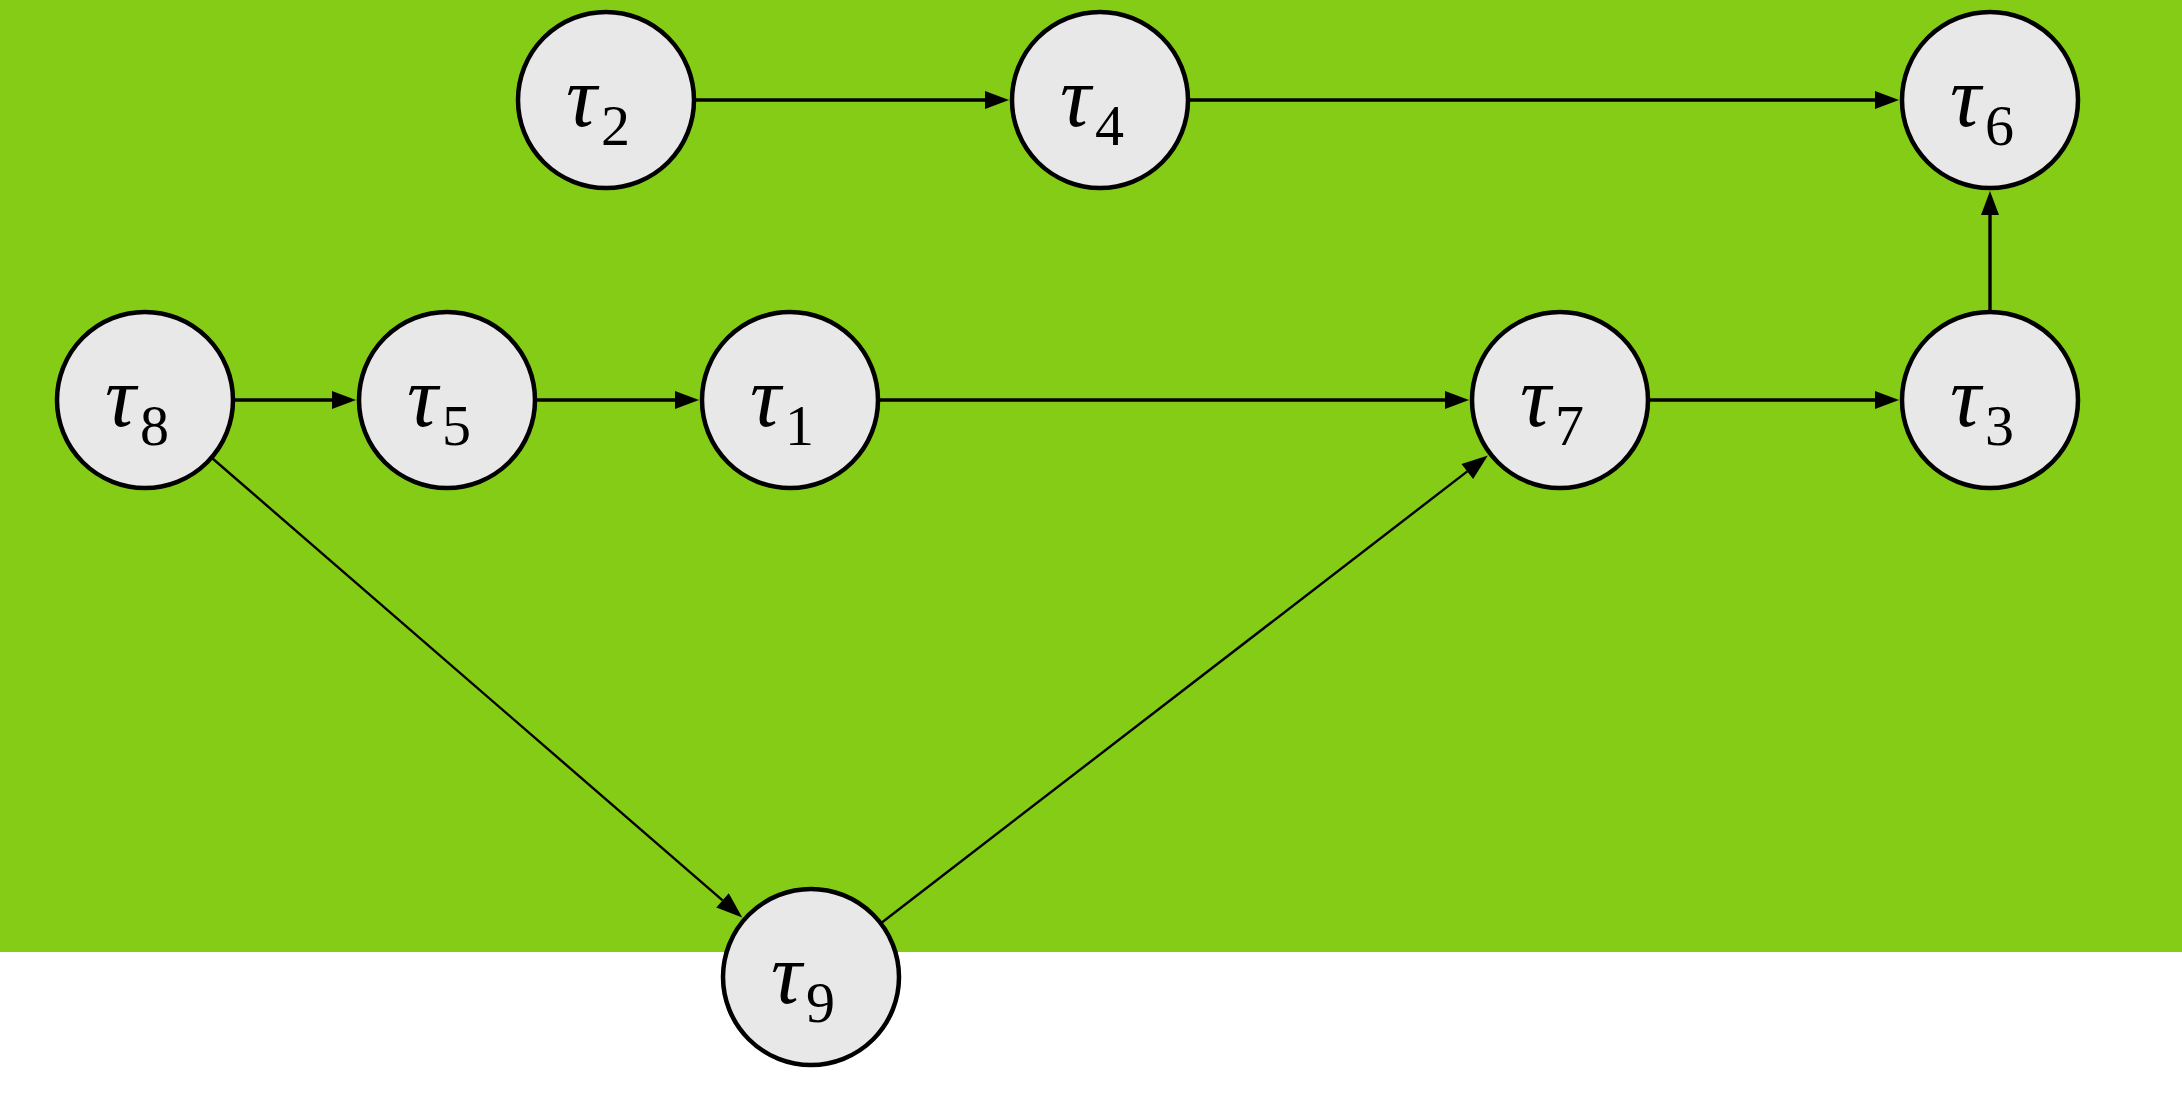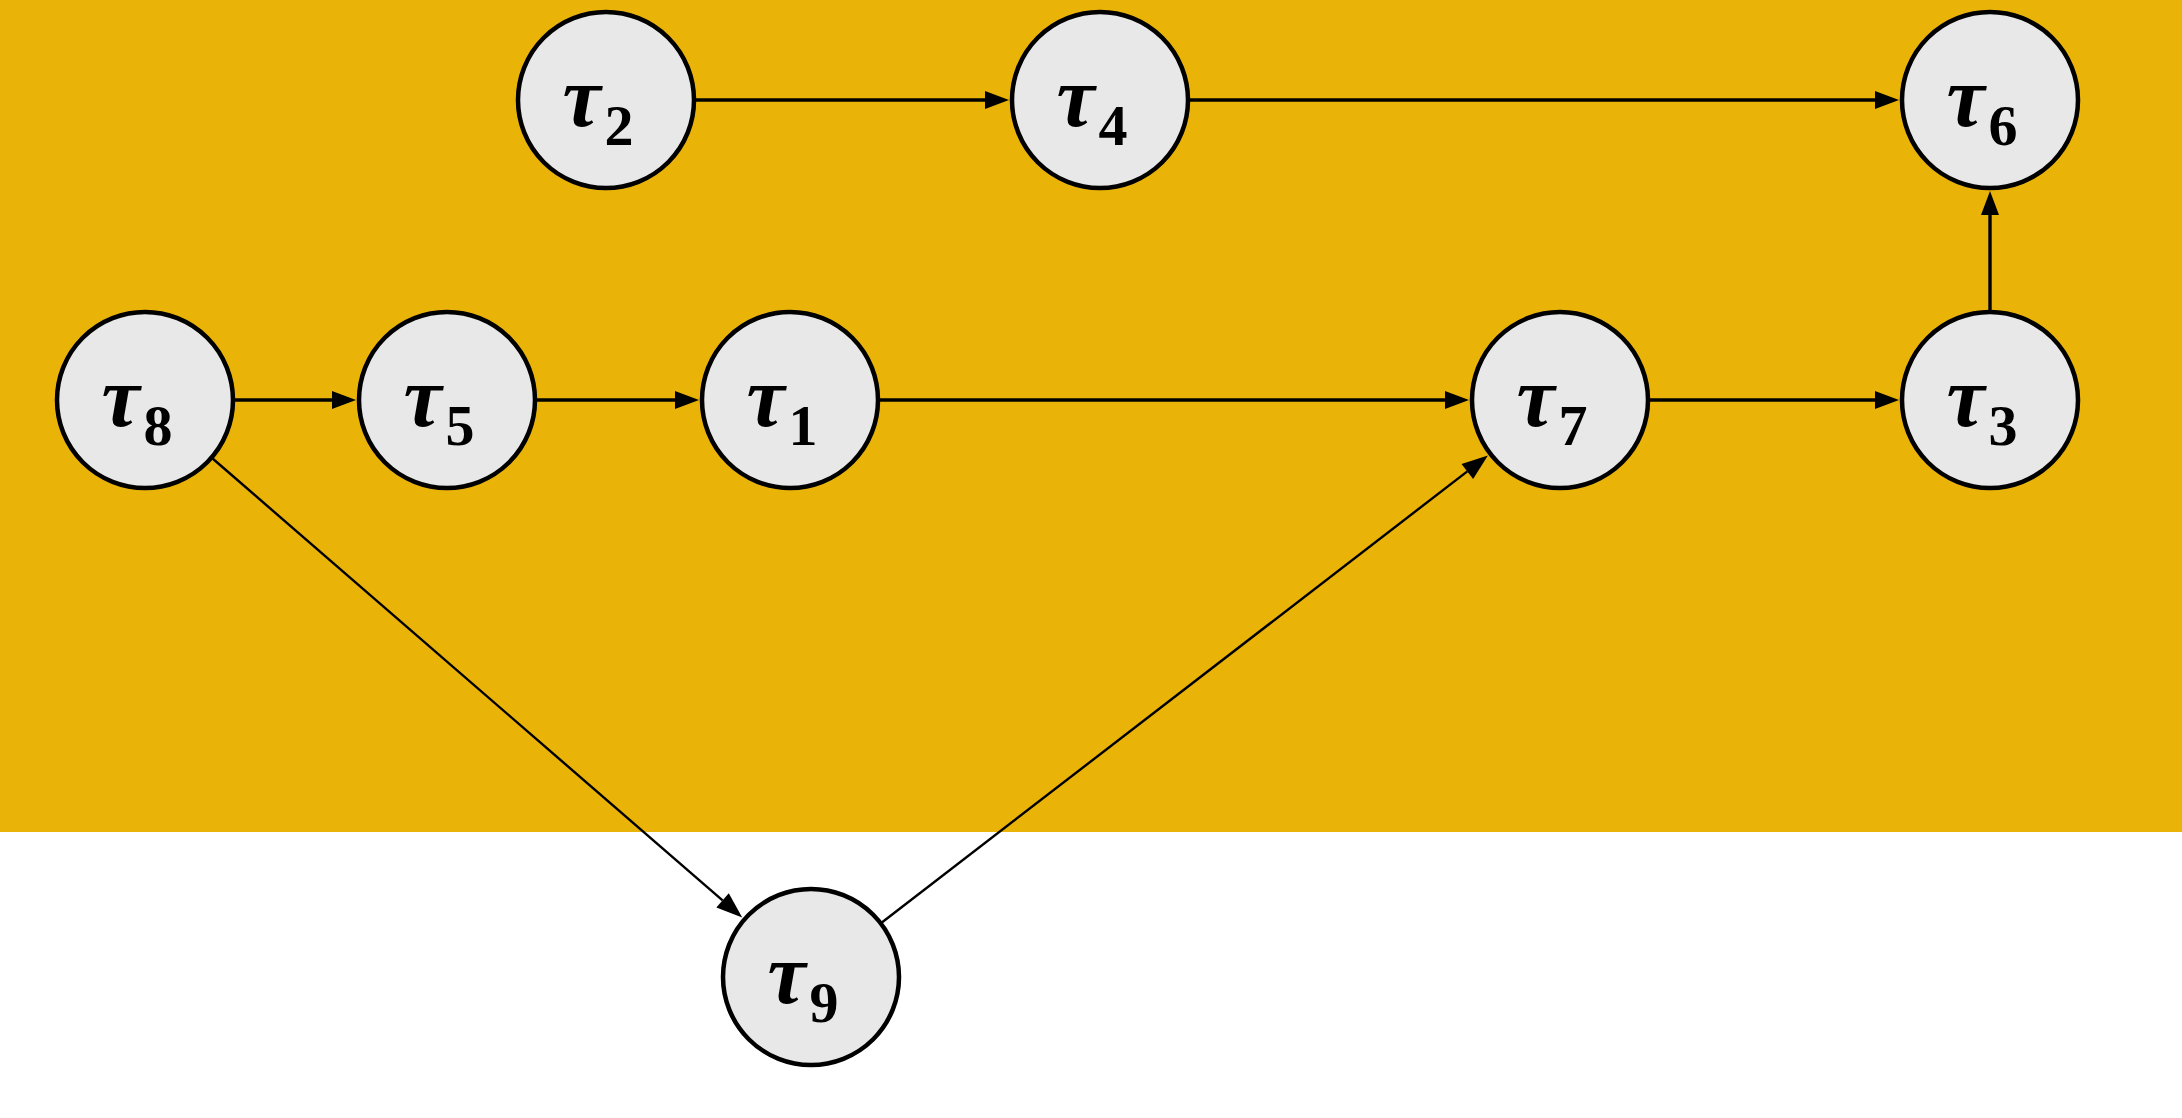--- a/index.html
+++ b/index.html
@@ -9,23 +9,22 @@
   }
   body {
     width: 2182px;
     height: 1118px;
     overflow: hidden;
     font-family: "Liberation Serif", serif;
   }
   #diagram-root {
     position: relative;
     width: 2182px;
-    height: 832px;
-    background: #eab308;
-    font-weight: bold;
+    height: 952px;
+    background: #84cc16;
   }
   #graph-svg {
     display: block;
     width: 2182px;
     height: 1118px;
   }
   .node-circle {
     fill: #e8e8e8;
     stroke: #000000;
     stroke-width: 4.5;

